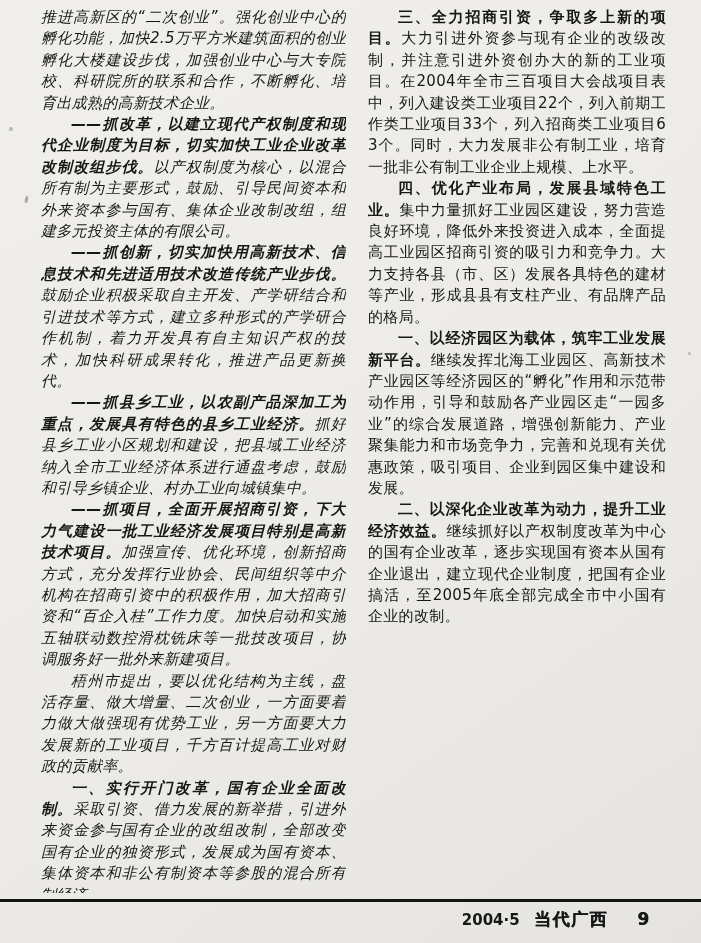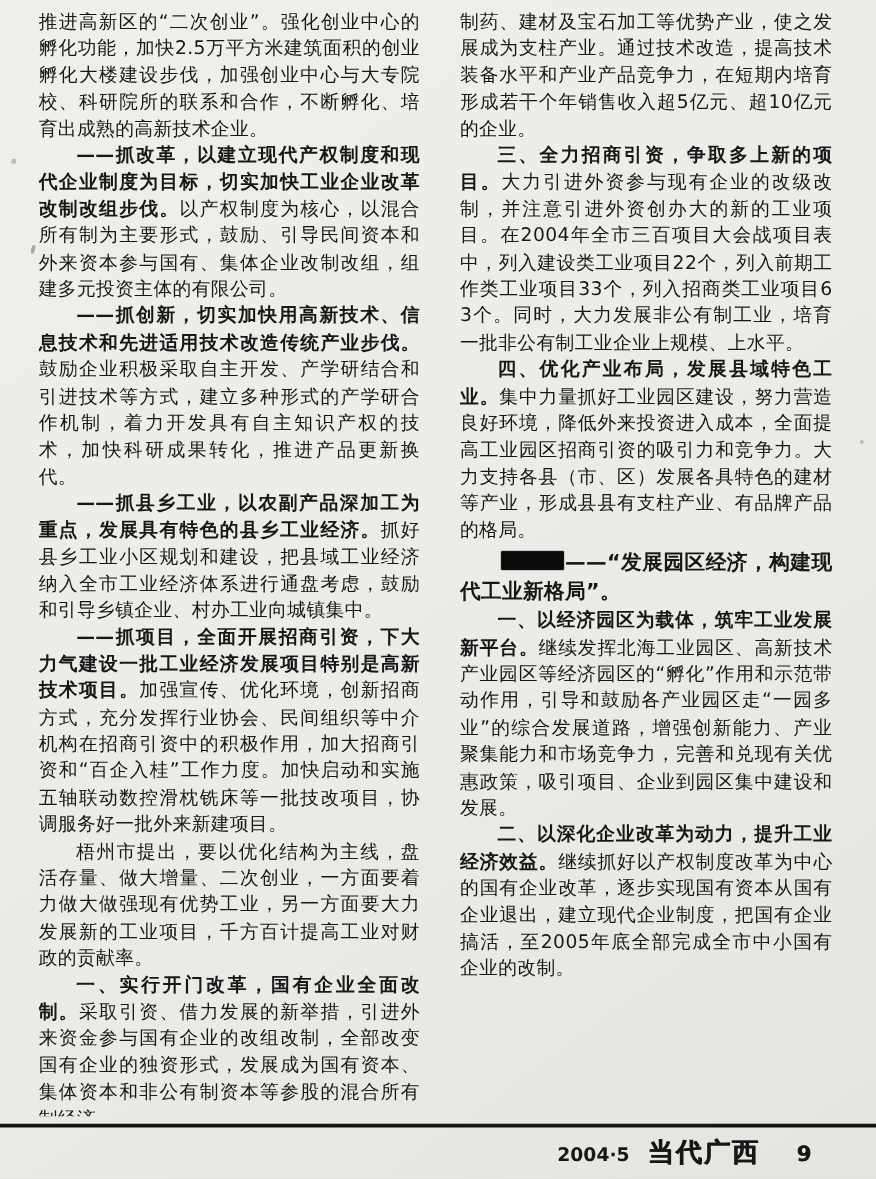--- a/index.html
+++ b/index.html
@@ -14,21 +14,21 @@
     background:linear-gradient(145deg,#f1efeb 0%, #ecebe7 55%, #e6e4e0 100%);
     overflow:hidden;
     color:#171717;
   }
   .col {
     position:absolute;
     top:7px;
     height:886px;
     overflow:hidden;
   }
-  .col-left  { left:31px;  width:305px; }
+  .col-left  { left:41px;  width:305px;font-style:italic; }
   .col-right { left:368px; width:298px; }
   .p {
     margin:0;
     font-size:15px;
     line-height:21.4px;
     text-align:justify;
     text-indent:2em;
     letter-spacing:0.3px;
     word-break:break-all;
   }
@@ -57,21 +57,21 @@
     background:#141414;
   }
   .footer-text {
     position:absolute;
     top:908px; right:52px;
     font-size:15px;
     font-weight:bold;
     white-space:nowrap;
   }
   .footer-text .mag {
-    font-size:21px;
+    font-size:17px;
     font-weight:bold;
     margin-left:9px;
     letter-spacing:1.5px;
     text-shadow:0.6px 0 0 #141414;
   }
   .footer-text .pagenum {
     font-size:17px;
     margin-left:24px;
     text-shadow:0.5px 0 0 #141414;
   }
@@ -90,24 +90,22 @@
     <p class="p"><b class="lead">——抓改革，以建立现代产权制度和现代企业制度为目标，切实加快工业企业改革改制改组步伐。</b><span>以产权制度为核心，以混合所有制为主要形式，鼓励、引导民间资本和外来资本参与国有、集体企业改制改组，组建多元投资主体的有限公司。</span></p>
     <p class="p"><b class="lead">——抓创新，切实加快用高新技术、信息技术和先进适用技术改造传统产业步伐。</b><span>鼓励企业积极采取自主开发、产学研结合和引进技术等方式，建立多种形式的产学研合作机制，着力开发具有自主知识产权的技术，加快科研成果转化，推进产品更新换代。</span></p>
     <p class="p"><b class="lead">——抓县乡工业，以农副产品深加工为重点，发展具有特色的县乡工业经济。</b><span>抓好县乡工业小区规划和建设，把县域工业经济纳入全市工业经济体系进行通盘考虑，鼓励和引导乡镇企业、村办工业向城镇集中。</span></p>
     <p class="p"><b class="lead">——抓项目，全面开展招商引资，下大力气建设一批工业经济发展项目特别是高新技术项目。</b><span>加强宣传、优化环境，创新招商方式，充分发挥行业协会、民间组织等中介机构在招商引资中的积极作用，加大招商引资和“百企入桂”工作力度。加快启动和实施五轴联动数控滑枕铣床等一批技改项目，协调服务好一批外来新建项目。</span></p>
     <p class="p"><span>梧州市提出，要以优化结构为主线，盘活存量、做大增量、二次创业，一方面要着力做大做强现有优势工业，另一方面要大力发展新的工业项目，千方百计提高工业对财政的贡献率。</span></p>
     <p class="p"><b class="lead">一、实行开门改革，国有企业全面改制。</b><span>采取引资、借力发展的新举措，引进外来资金参与国有企业的改组改制，全部改变国有企业的独资形式，发展成为国有资本、集体资本和非公有制资本等参股的混合所有制经济。</span></p>
 
   </div>
 
   <div class="col col-right">
-    <p class="p cont"><span>制药、建材及宝石加工等优势产业，使之发展成为支柱产业。通过技术改造，提高技术装备水平和产业产品竞争力，在短期内培育形成若干个年销售收入超5亿元、超10亿元的企业。</span></p>
     <p class="p"><b class="lead">三、全力招商引资，争取多上新的项目。</b><span>大力引进外资参与现有企业的改级改制，并注意引进外资创办大的新的工业项目。在2004年全市三百项目大会战项目表中，列入建设类工业项目22个，列入前期工作类工业项目33个，列入招商类工业项目63个。同时，大力发展非公有制工业，培育一批非公有制工业企业上规模、上水平。</span></p>
     <p class="p"><b class="lead">四、优化产业布局，发展县域特色工业。</b><span>集中力量抓好工业园区建设，努力营造良好环境，降低外来投资进入成本，全面提高工业园区招商引资的吸引力和竞争力。大力支持各县（市、区）发展各具特色的建材等产业，形成县县有支柱产业、有品牌产品的格局。</span></p>
-    <p class="p h"><span class="redaction narrow"></span><b>——“发展园区经济，构建现代工业新格局”。</b></p>
     <p class="p"><b class="lead">一、以经济园区为载体，筑牢工业发展新平台。</b><span>继续发挥北海工业园区、高新技术产业园区等经济园区的“孵化”作用和示范带动作用，引导和鼓励各产业园区走“一园多业”的综合发展道路，增强创新能力、产业聚集能力和市场竞争力，完善和兑现有关优惠政策，吸引项目、企业到园区集中建设和发展。</span></p>
     <p class="p"><b class="lead">二、以深化企业改革为动力，提升工业经济效益。</b><span>继续抓好以产权制度改革为中心的国有企业改革，逐步实现国有资本从国有企业退出，建立现代企业制度，把国有企业搞活，至2005年底全部完成全市中小国有企业的改制。</span></p>
 
   </div>
 
   <div class="footer-rule"></div>
   <div class="footer-text">
     <span>2004·5</span>
     <span class="mag">当代广西</span>
     <span class="pagenum">9</span>

